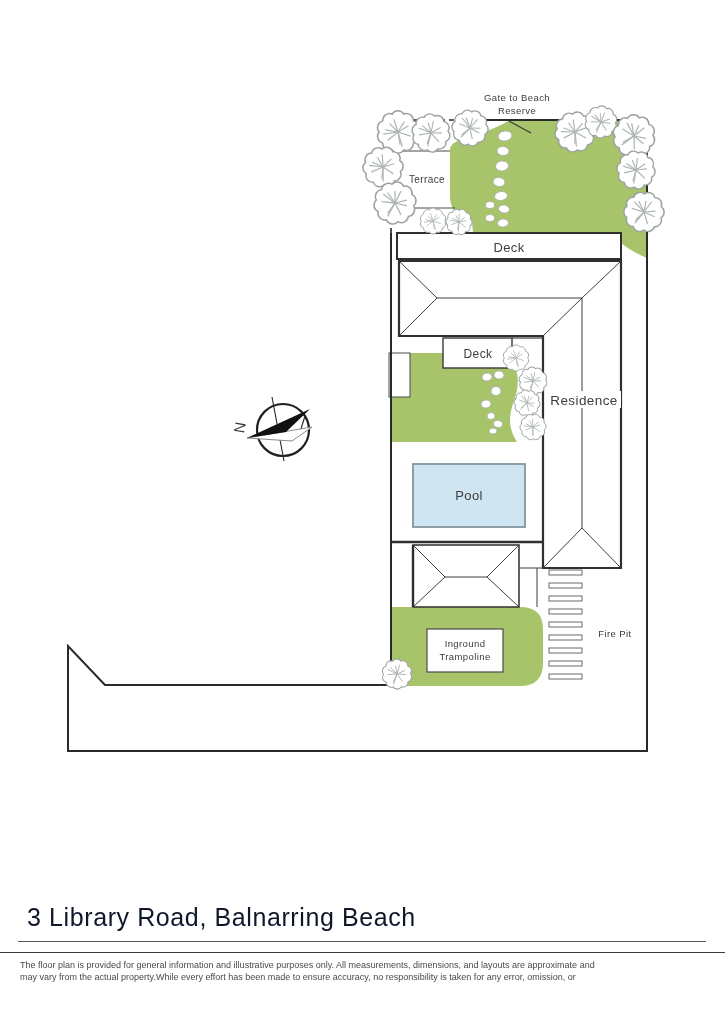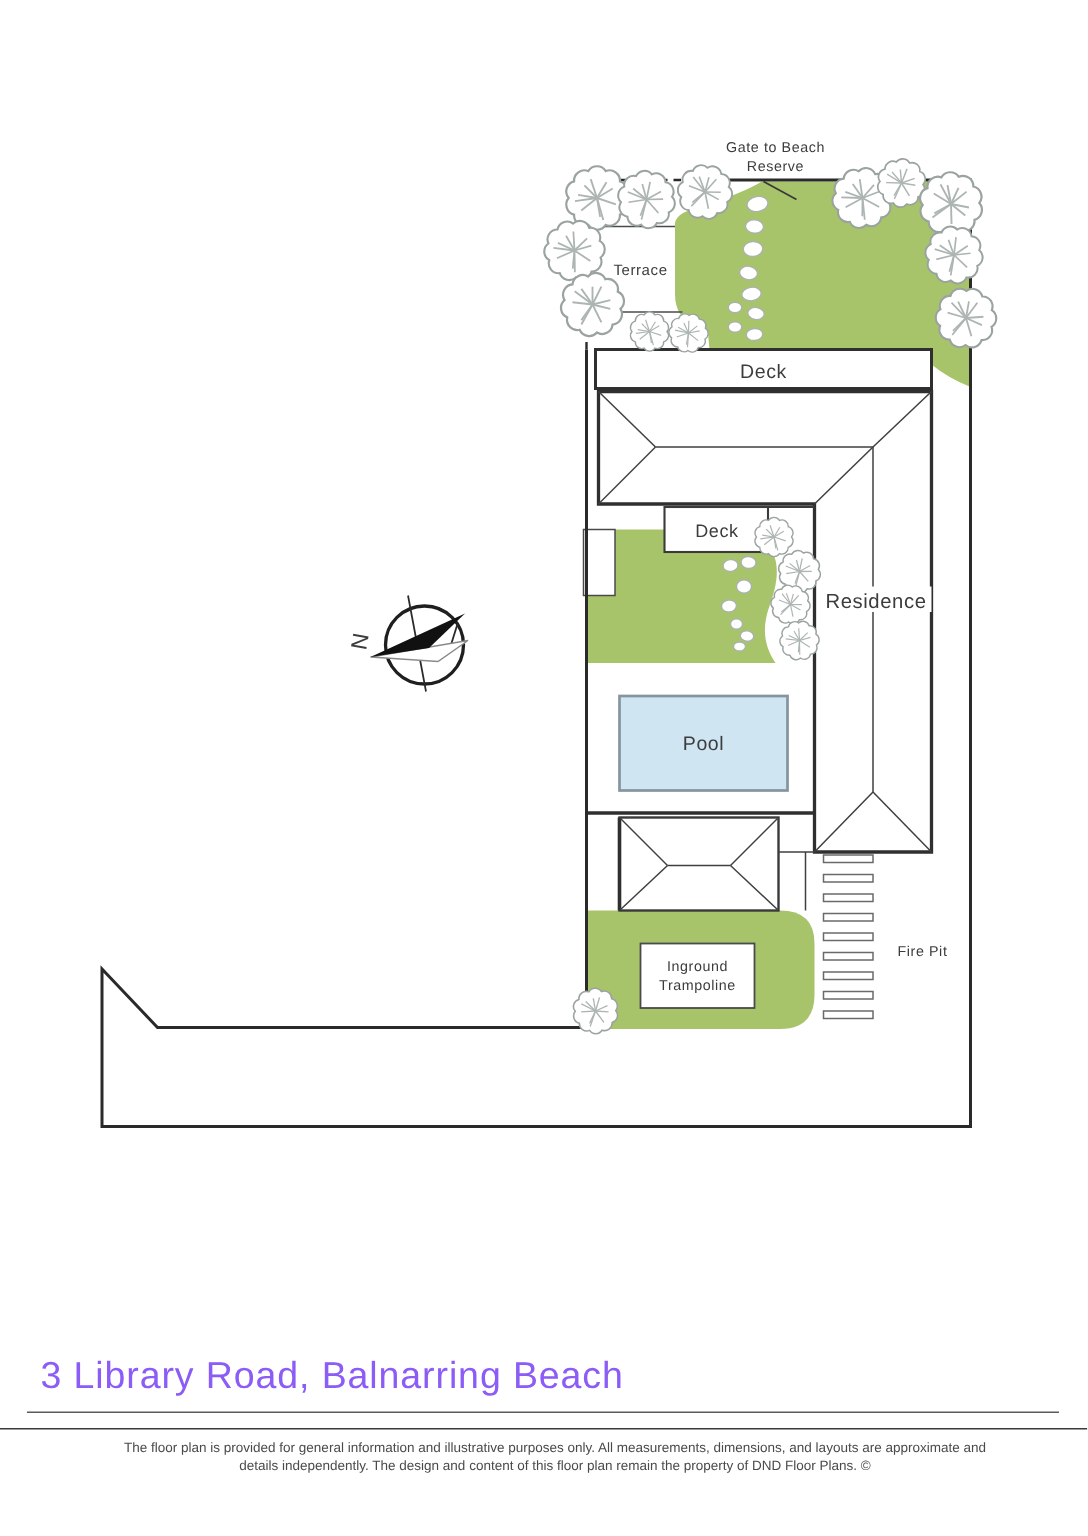--- a/index.html
+++ b/index.html
@@ -1,27 +1,27 @@
 <!DOCTYPE html>
 <html><head>
 <meta charset="utf-8">
 <style>
   html,body{margin:0;padding:0;background:#fff;}
   .page{position:relative;width:725px;height:1024px;background:#ffffff;overflow:hidden;
         font-family:"Liberation Sans",sans-serif;}
   svg text{font-family:"Liberation Sans",sans-serif;fill:#3c3c3c;letter-spacing:0.4px;}
-  .footer-title{position:absolute;left:27px;top:903px;font-size:25px;color:#8b5cf6;
+  .footer-title{position:absolute;left:27px;top:903px;font-size:25px;color:#0f172a;
                 letter-spacing:0.6px;}
   .title-rule{position:absolute;left:18px;top:941px;width:688px;height:0;
               border-top:1.6px solid #5a5a5a;}
   .footer-divider{position:absolute;left:0;top:952px;width:725px;height:0;
                   border-top:1.6px solid #3a3a3a;}
   .disclaimer{position:absolute;left:20px;top:959px;width:700px;color:#4a4a4a;
               font-size:9px;line-height:12.4px;}
-  .disclaimer div{white-space:nowrap;text-align:center;}
+  .disclaimer div{white-space:nowrap;}
 </style>
 </head>
 <body>
 
 <div class="page">
 
 <svg width="725" height="1024" viewBox="0 0 725 1024">
   <defs>
     <symbol id="tree" overflow="visible">
       <path d="M9,0 A3.3,3.3 0 0 1 7.28,5.29 A3.3,3.3 0 0 1 2.78,8.56 A3.3,3.3 0 0 1 -2.78,8.56
@@ -184,16 +184,16 @@
     <text x="615" y="637" font-size="9.5" text-anchor="middle">Fire Pit</text>
   </g>
 </svg>
 
 
 <div class="footer-title">3 Library Road, Balnarring Beach</div>
 <div class="title-rule"></div>
 <div class="footer-divider"></div>
 <div class="disclaimer">
   <div>The floor plan is provided for general information and illustrative purposes only. All measurements, dimensions, and layouts are approximate and</div>
-  <div>details independently. The design and content of this floor plan remain the property of DND Floor Plans. ©</div>
+  <div>may vary from the actual property.While every effort has been made to ensure accuracy, no responsibility is taken for any error, omission, or</div>
 </div>
 
 </div>
 
 </body></html>

